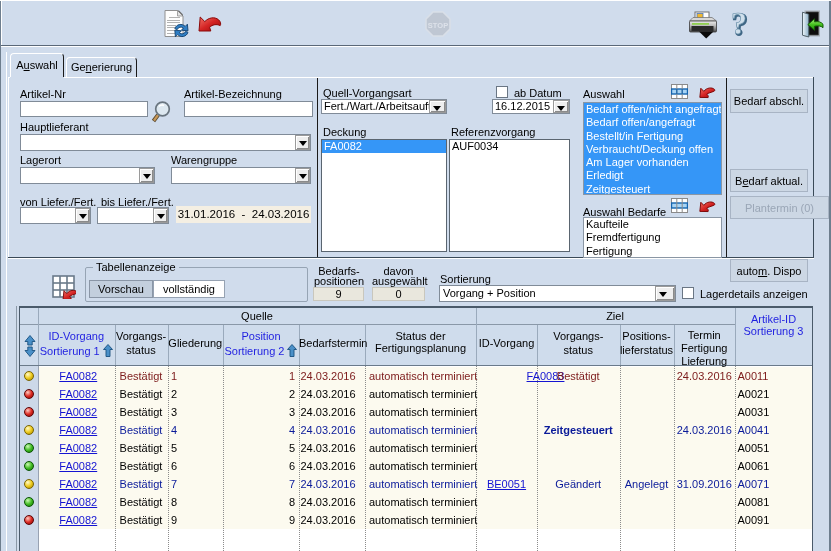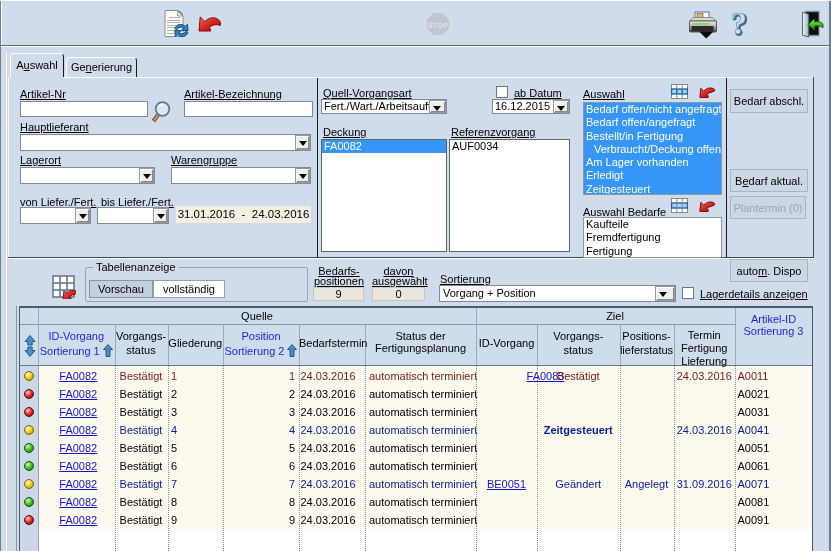--- a/index.html
+++ b/index.html
@@ -1,19 +1,19 @@
 <!DOCTYPE html>
 <html><head>
 <meta charset="utf-8">
 <style>
 * { margin:0; padding:0; box-sizing:border-box; }
 html,body { width:831px; height:551px; overflow:hidden; }
 body { background:#d0dcec; font-family:"Liberation Sans", sans-serif; font-size:11px; color:#000; position:relative; }
 .abs { position:absolute; }
-.lbl { position:absolute; white-space:nowrap;text-decoration:underline; }
+.lbl { position:absolute; white-space:nowrap; }
 .inp { position:absolute; background:#fff; border:1px solid #808b98; }
 .combo { position:absolute; background:#fff; border:1px solid #808b98; }
 .dd { position:absolute; right:0px; top:0px; bottom:0px; width:15px; background:#eeeeee; border:1px solid #9a9a9a; box-shadow:inset 1px 1px 0 #ffffff, inset -1px -1px 0 #8a8a8a; }
 .dd:after { content:""; position:absolute; left:2.5px; top:4.5px; width:0; height:0; border-left:4.5px solid transparent; border-right:4.5px solid transparent; border-top:5.5px solid #000; }
 .btn { position:absolute; background:#ccd7e4; border:1px solid #a8b4c4; text-align:center; line-height:21px; font-size:11px; }
 .cb { position:absolute; width:12px; height:12px; background:#fff; border:1px solid #6a7684; }
 .list { position:absolute; background:#fff; border:1px solid #5a6570; overflow:hidden; white-space:nowrap; }
 .ball { position:absolute; width:10px; height:10px; border-radius:50%; }
 .by { background:radial-gradient(circle at 35% 30%, #fff9c8, #eecb1e 50%, #a88a00 95%); border:1px solid #7a6400; }
 .br { background:radial-gradient(circle at 35% 30%, #ffc9c0, #dd2c24 50%, #8c0808 95%); border:1px solid #5e0404; }
@@ -186,21 +186,21 @@
   <line x1="11.2" y1="5" x2="11.2" y2="10" stroke="#1565b0" stroke-width="1.2"></line>
 </svg>
 <svg class="abs" style="left:698px;top:86px" width="18" height="13" viewBox="0 0 27 20">
   <path d="M2.5,17.5 L4,3.5 L8.6,8.2 C13,2.5 21,1.5 25,5.2 C26,6.2 25.6,7.4 24.2,8 C19.5,10.2 15.5,10.6 13.2,12.6 C14.8,14.2 16.2,15.4 15.2,17.8 Z" fill="url(#rg)" stroke="#7a0606" stroke-width="1.5"></path>
 </svg>
 <div class="list" style="left:583px;top:102px;width:139px;height:93px;border-color:#8a96a4;">
   <div style="background:#3596f7;color:#fff;font-size:11px;">
     <div style="height:13.3px;line-height:13.3px;padding-left:2px;">Bedarf offen/nicht angefragt</div>
     <div style="height:13.3px;line-height:13.3px;padding-left:2px;">Bedarf offen/angefragt</div>
     <div style="height:13.3px;line-height:13.3px;padding-left:2px;">Bestellt/in Fertigung</div>
-    <div style="height:13.3px;line-height:13.3px;padding-left:10px;">Verbraucht/Deckung offen</div>
+    <div style="height:13.3px;line-height:13.3px;padding-left:2px;">Verbraucht/Deckung offen</div>
     <div style="height:13.3px;line-height:13.3px;padding-left:2px;">Am Lager vorhanden</div>
     <div style="height:13.3px;line-height:13.3px;padding-left:2px;">Erledigt</div>
     <div style="height:13.3px;line-height:13.3px;padding-left:2px;">Zeitgesteuert</div>
   </div>
 </div>
 <div class="lbl" style="left:583px;top:206px">Auswahl Bedarfe</div>
 <svg class="abs" style="left:671px;top:198px" width="17" height="15" viewBox="0 0 17 15">
   <rect x="0.5" y="0.5" width="16" height="14" fill="#fff" stroke="#8a8a8a"></rect>
   <rect x="0.5" y="5" width="16" height="5" fill="#a8d4f4" stroke="#1565b0" stroke-width="1.4"></rect>
   <line x1="5.8" y1="0" x2="5.8" y2="15" stroke="#8a8a8a"></line>
@@ -210,21 +210,21 @@
   <path d="M2.5,17.5 L4,3.5 L8.6,8.2 C13,2.5 21,1.5 25,5.2 C26,6.2 25.6,7.4 24.2,8 C19.5,10.2 15.5,10.6 13.2,12.6 C14.8,14.2 16.2,15.4 15.2,17.8 Z" fill="url(#rg)" stroke="#7a0606" stroke-width="1.5"></path>
 </svg>
 <div class="list" style="left:583px;top:217px;width:139px;height:41px;border-color:#8a96a4;">
   <div style="height:13.3px;line-height:13.3px;padding-left:2px;">Kaufteile</div>
   <div style="height:13.3px;line-height:13.3px;padding-left:2px;">Fremdfertigung</div>
   <div style="height:13.3px;line-height:13.3px;padding-left:2px;">Fertigung</div>
 </div>
 
 <div class="btn" style="left:730px;top:89px;width:78px;height:24px;line-height:23px;">Bedarf abschl.</div>
 <div class="btn" style="left:730px;top:169px;width:78px;height:23px;line-height:22px;">B<span style="text-decoration:underline">e</span>darf aktual.</div>
-<div class="btn" style="left:730px;top:196px;width:76px;height:23px;line-height:22px;color:#9aa6b6;">Plantermin (0)</div>
+<div class="btn" style="left:730px;top:196px;width:99px;height:23px;line-height:22px;color:#9aa6b6;">Plantermin (0)</div>
 <div class="btn" style="left:730px;top:226px;width:78px;height:23px;line-height:22px;margin-top:33px;">auto<span style="text-decoration:underline">m</span>. Dispo</div>
 
 <svg class="abs" style="left:52px;top:275px" width="24" height="24" viewBox="0 0 24 24">
   <rect x="1" y="1" width="21" height="21" fill="#fff" stroke="#6a7a8a" stroke-width="1.6"></rect>
   <g stroke="#6a7a8a" stroke-width="1.6">
     <line x1="8" y1="1" x2="8" y2="22"></line>
       <line x1="15" y1="1" x2="15" y2="22"></line>
     <line x1="1" y1="8" x2="22" y2="8"></line>
       <line x1="1" y1="15" x2="22" y2="15"></line>
   </g>

